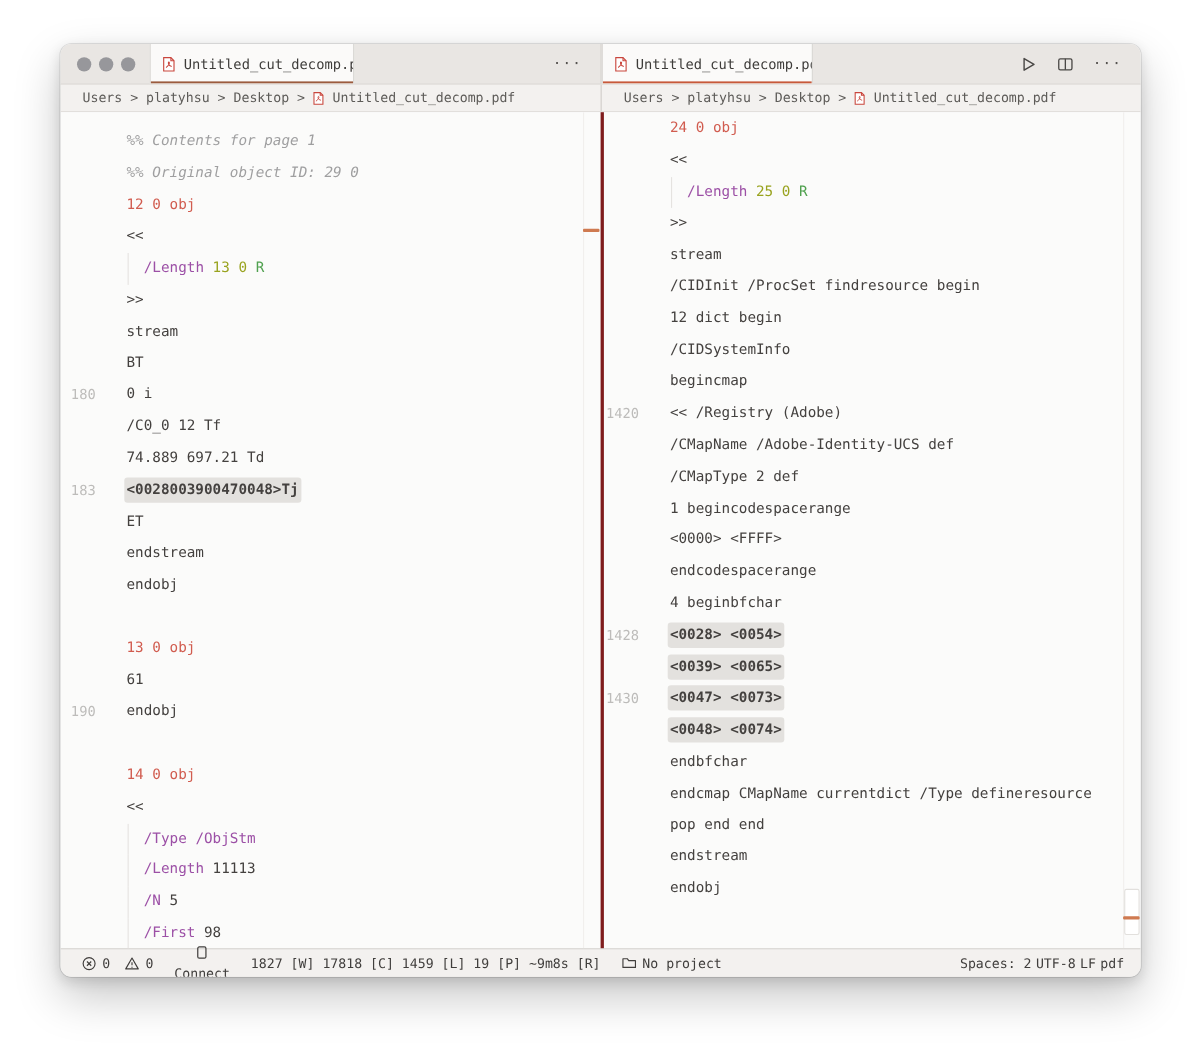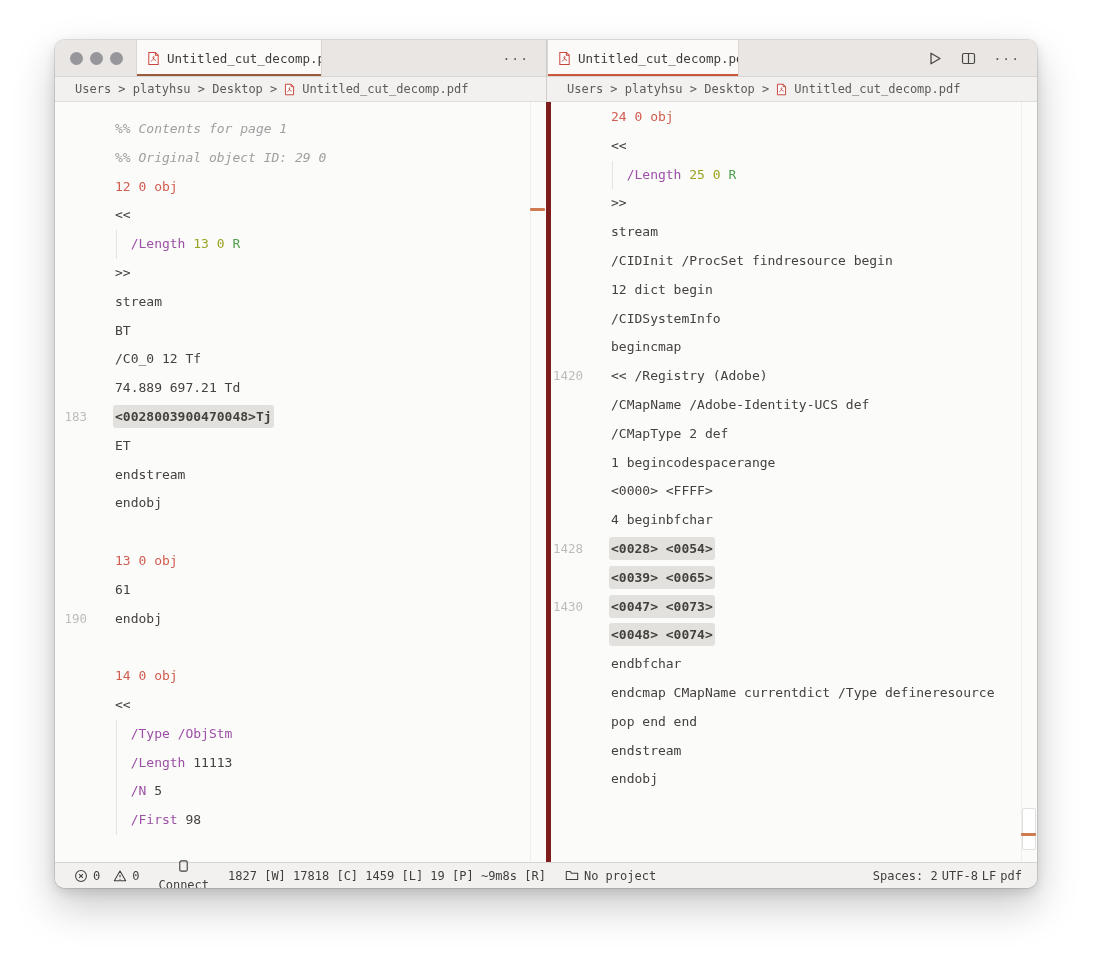--- a/index.html
+++ b/index.html
@@ -34,21 +34,21 @@
   
   .breadcrumbs{height:25px;flex:none;background:#f3f1ef;border-bottom:1px solid #e0ddda;display:flex;}
   .crumb-half{display:flex;align-items:center;gap:6px;padding-left:20px;font-size:12px;color:#5d5b58;min-width:0;white-space:nowrap;overflow:hidden;text-align:right;}
   .crumb-half.left{width:491px;flex:none;}
   .crumb-half.right{flex:1;border-left:1px solid #cfccc9;}
 
   
   .editors{flex:1;display:flex;min-height:0;background:#fbfbfa;}
   .pane{position:relative;overflow:hidden;}
   .pane.left{width:491px;flex:none;}
-  .pane.right{flex:1;border-left:5px solid #7f1d1d;}
+  .pane.right{flex:1;border-left:3px solid #7f1d1d;}
   .pane-content.leftpad{padding-top:13px;}
   .pane-content.rightpad{padding-top:1px;}
   .line{display:flex;height:28.8px;line-height:28.8px;font-size:13px;}
   .ln{width:32px;flex:none;text-align:right;color:var(--line-number);font-size:12.5px;}
   .code{margin-left:28px;white-space:pre;color:var(--text);position:relative;}
   .code.guide::before{content:"";position:absolute;left:0.5px;top:0;bottom:0;width:1px;background:#e5e3e0;}
   .hl-bg{background:var(--highlight);border-radius:3px;padding:4px 2px;margin:0 -2px;font-weight:bold;}
   .c-comment{color:var(--comment);font-style:italic;}
   .c-obj{color:var(--obj-red);}
   .c-name{color:var(--name-purple);}
@@ -175,20 +175,24 @@
           </div>
           <div class="line">
             <span class="ln"></span>
             <span class="code"><span>stream</span></span>
           </div>
           <div class="line">
             <span class="ln"></span>
             <span class="code"><span>BT</span></span>
           </div>
           <div class="line">
+            <span class="ln">180</span>
+            <span class="code"><span>0 i</span></span>
+          </div>
+          <div class="line">
             <span class="ln"></span>
             <span class="code"><span>/C0_0 12 Tf</span></span>
           </div>
           <div class="line">
             <span class="ln"></span>
             <span class="code"><span>74.889 697.21 Td</span></span>
           </div>
           <div class="line">
             <span class="ln">183</span>
             <span class="code"><span class="hl-bg"><span>&lt;0028003900470048&gt;Tj</span></span></span>
@@ -303,20 +307,24 @@
             <span class="ln"></span>
             <span class="code"><span>/CMapType 2 def</span></span>
           </div>
           <div class="line">
             <span class="ln"></span>
             <span class="code"><span>1 begincodespacerange</span></span>
           </div>
           <div class="line">
             <span class="ln"></span>
             <span class="code"><span>&lt;0000&gt; &lt;FFFF&gt;</span></span>
+          </div>
+          <div class="line">
+            <span class="ln"></span>
+            <span class="code"><span>endcodespacerange</span></span>
           </div>
           <div class="line">
             <span class="ln"></span>
             <span class="code"><span>4 beginbfchar</span></span>
           </div>
           <div class="line">
             <span class="ln">1428</span>
             <span class="code"><span class="hl-bg"><span>&lt;0028&gt; &lt;0054&gt;</span></span></span>
           </div>
           <div class="line">

